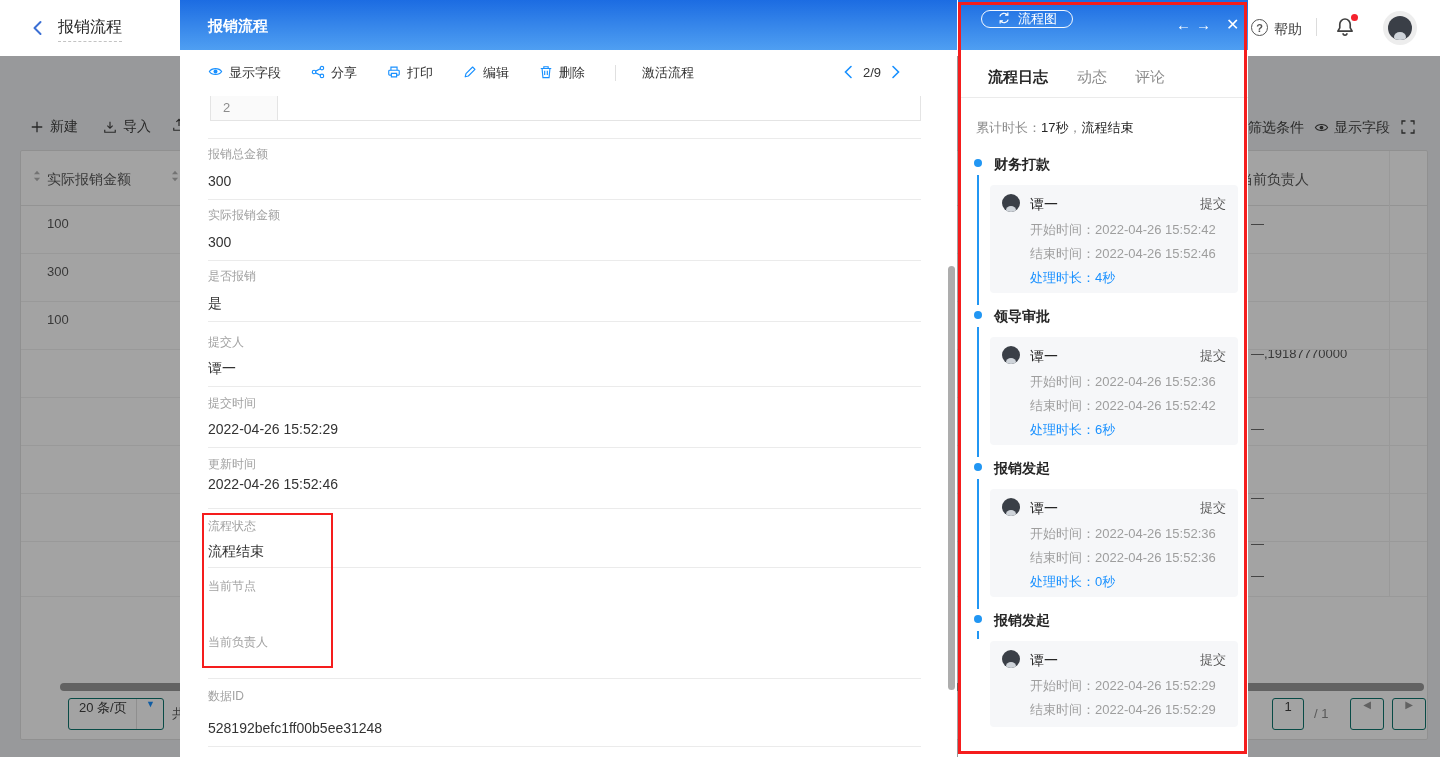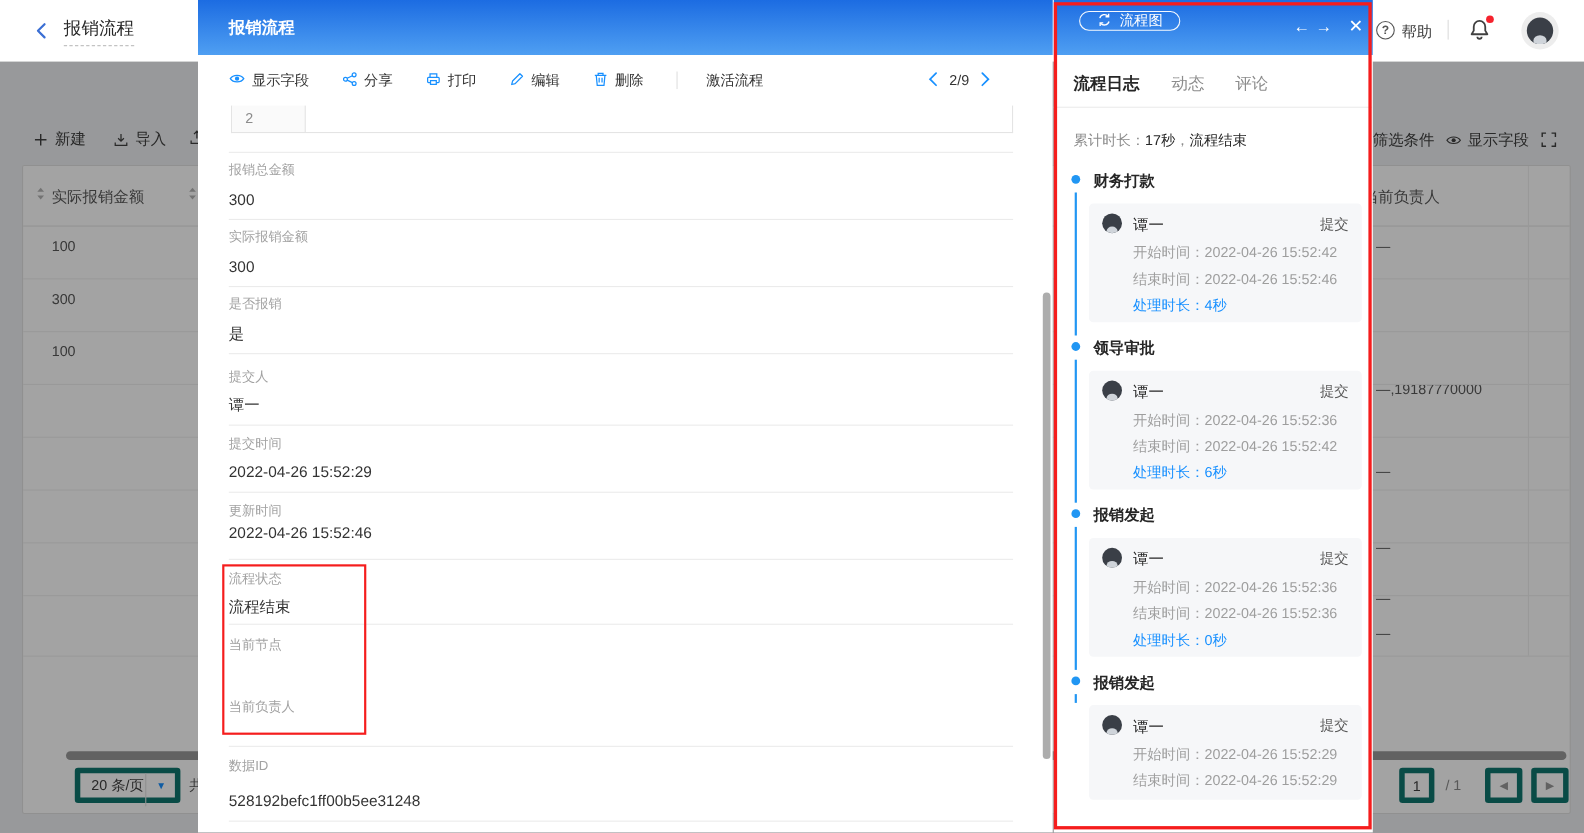--- a/index.html
+++ b/index.html
@@ -20,22 +20,22 @@
   .avatar-inner::after { content:""; position:absolute; left:6px; bottom:-2px; width:12px; height:10px; border-radius:50%; background:#cfd4da; }
   .bell-dot { position:absolute; right:-2px; top:-2px; width:7px; height:7px; border-radius:50%; background:#f5222d; }
 
   #bgcontent { position:absolute; inset:56px 0 0 0; z-index:1; }
   .bg-toolbtn { display:flex; align-items:center; gap:6px; font-size:14px; color:#404040; }
   .bg-card { position:absolute; left:20px; top:94px; width:1408px; height:590px; background:#fff; border:1px solid #e2e2e2; border-radius:2px; }
   .colhead { font-size:14px; color:#595959; }
   .cell { font-size:13px; color:#595959; }
   .rowline { position:absolute; left:0; width:100%; height:0; border-top:1px solid #f0f0f0; }
   .hscroll { position:absolute; left:60px; top:627px; width:1364px; height:8px; border-radius:4px; background:#9a9a9a; }
-  .pagebox { position:absolute; background:#fff; border:5px solid #0f766e; border-radius:3px; font-size:13px; color:#404040;
-             display:flex; align-items:center; justify-content:center; }
+  .pagebox { position:absolute; background:#fff; border:1px solid #0f766e; border-radius:3px; font-size:13px; color:#404040;
+             display:flex; justify-content:center; }
 
   
   #dim { position:absolute; left:0; top:56px; width:1440px; height:701px; background:rgba(0,0,0,.36); z-index:5; }
 
   
   #modal { position:absolute; left:180px; top:0; width:777px; height:757px; background:#fff; z-index:10; }
   .bluehead { height:50px; background:linear-gradient(180deg,#1c6ce2 0%,#4f9ff2 100%); }
   #modal-title { position:absolute; left:28px; top:17px; color:#fff; font-size:15px; font-weight:bold; }
   #mtoolbar { position:absolute; left:28px; top:50px; height:46px; display:flex; align-items:center; }
   .tool { display:flex; align-items:center; gap:6px; margin-right:30px; font-size:13px; color:#333; cursor:pointer; }
@@ -50,21 +50,21 @@
   .flabel { position:absolute; left:28px; font-size:12px; color:#a2a2a2; }
   .fvalue { position:absolute; left:28px; font-size:14px; color:#333; }
   .mhr { position:absolute; left:28px; width:713px; height:0; border-top:1px solid #ebebeb; }
   .vscroll { position:absolute; left:768px; top:266px; width:7px; height:424px; border-radius:4px; background:#adadad; }
 
   
   #panel { position:absolute; left:958px; top:0; width:290px; height:757px; background:#fff; z-index:10; }
   .pill { position:absolute; left:23px; top:10px; height:18px; border:1.5px solid rgba(255,255,255,.95); border-radius:16px;
           display:flex; align-items:center; gap:7px; padding:0 15px; color:#fff; font-size:13px; cursor:pointer; }
   .pnav { position:absolute; top:15px; color:#fff; font-size:15px; cursor:pointer; line-height:20px; }
-  .tab { font-size:15px; color:#8c8c8c; cursor:pointer; }
+  .tab { font-size:15px; color:#8c8c8c; cursor:pointer;margin-left:12px; }
   .tab.active { color:#262626; font-weight:bold; font-size:15px; }
   .phr { position:absolute; left:0; top:97px; width:100%; height:0; border-top:1px solid #ebebeb; }
   .sum { font-size:13px; }
   .sum .g { color:#8c8c8c; } .sum .b { color:#262626; font-weight:normal; }
   .tdot { position:absolute; left:16px; width:8px; height:8px; border-radius:50%; background:#2196f3; }
   .tline { position:absolute; left:19px; width:2px; background:#2196f3; }
   .ttitle { position:absolute; left:36px; font-size:14px; font-weight:bold; color:#262626; }
   .tcard { position:absolute; left:32px; width:248px; background:#f6f7f9; border-radius:4px; }
   .tavatar { position:absolute; left:12px; top:9px; width:18px; height:18px; border-radius:50%; background:#3a3f47; overflow:hidden; }
   .tavatar::after { content:""; position:absolute; left:4px; bottom:-2px; width:10px; height:8px; border-radius:50%; background:#cfd4da; }

